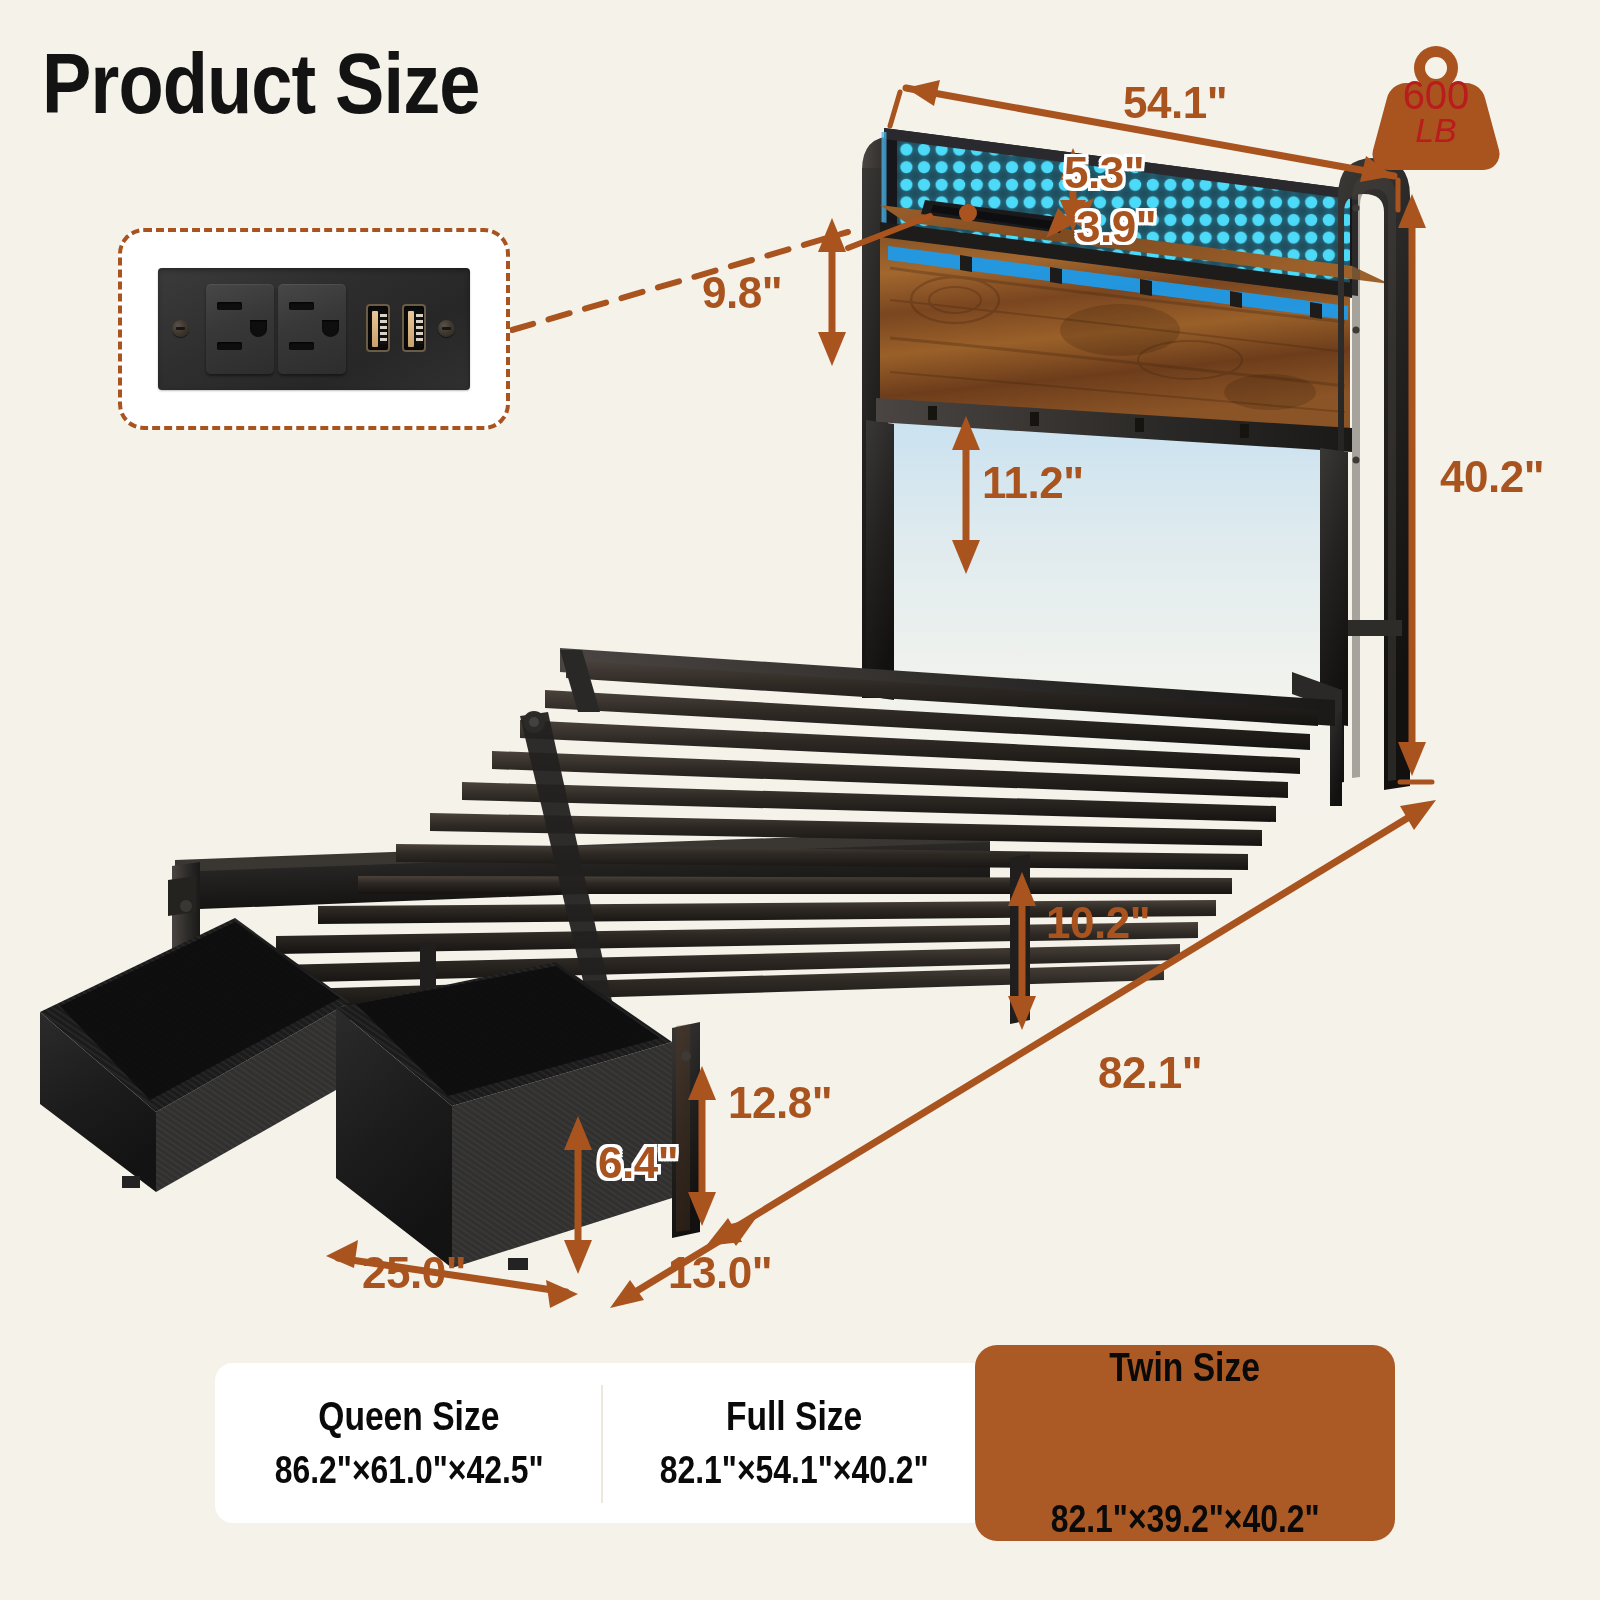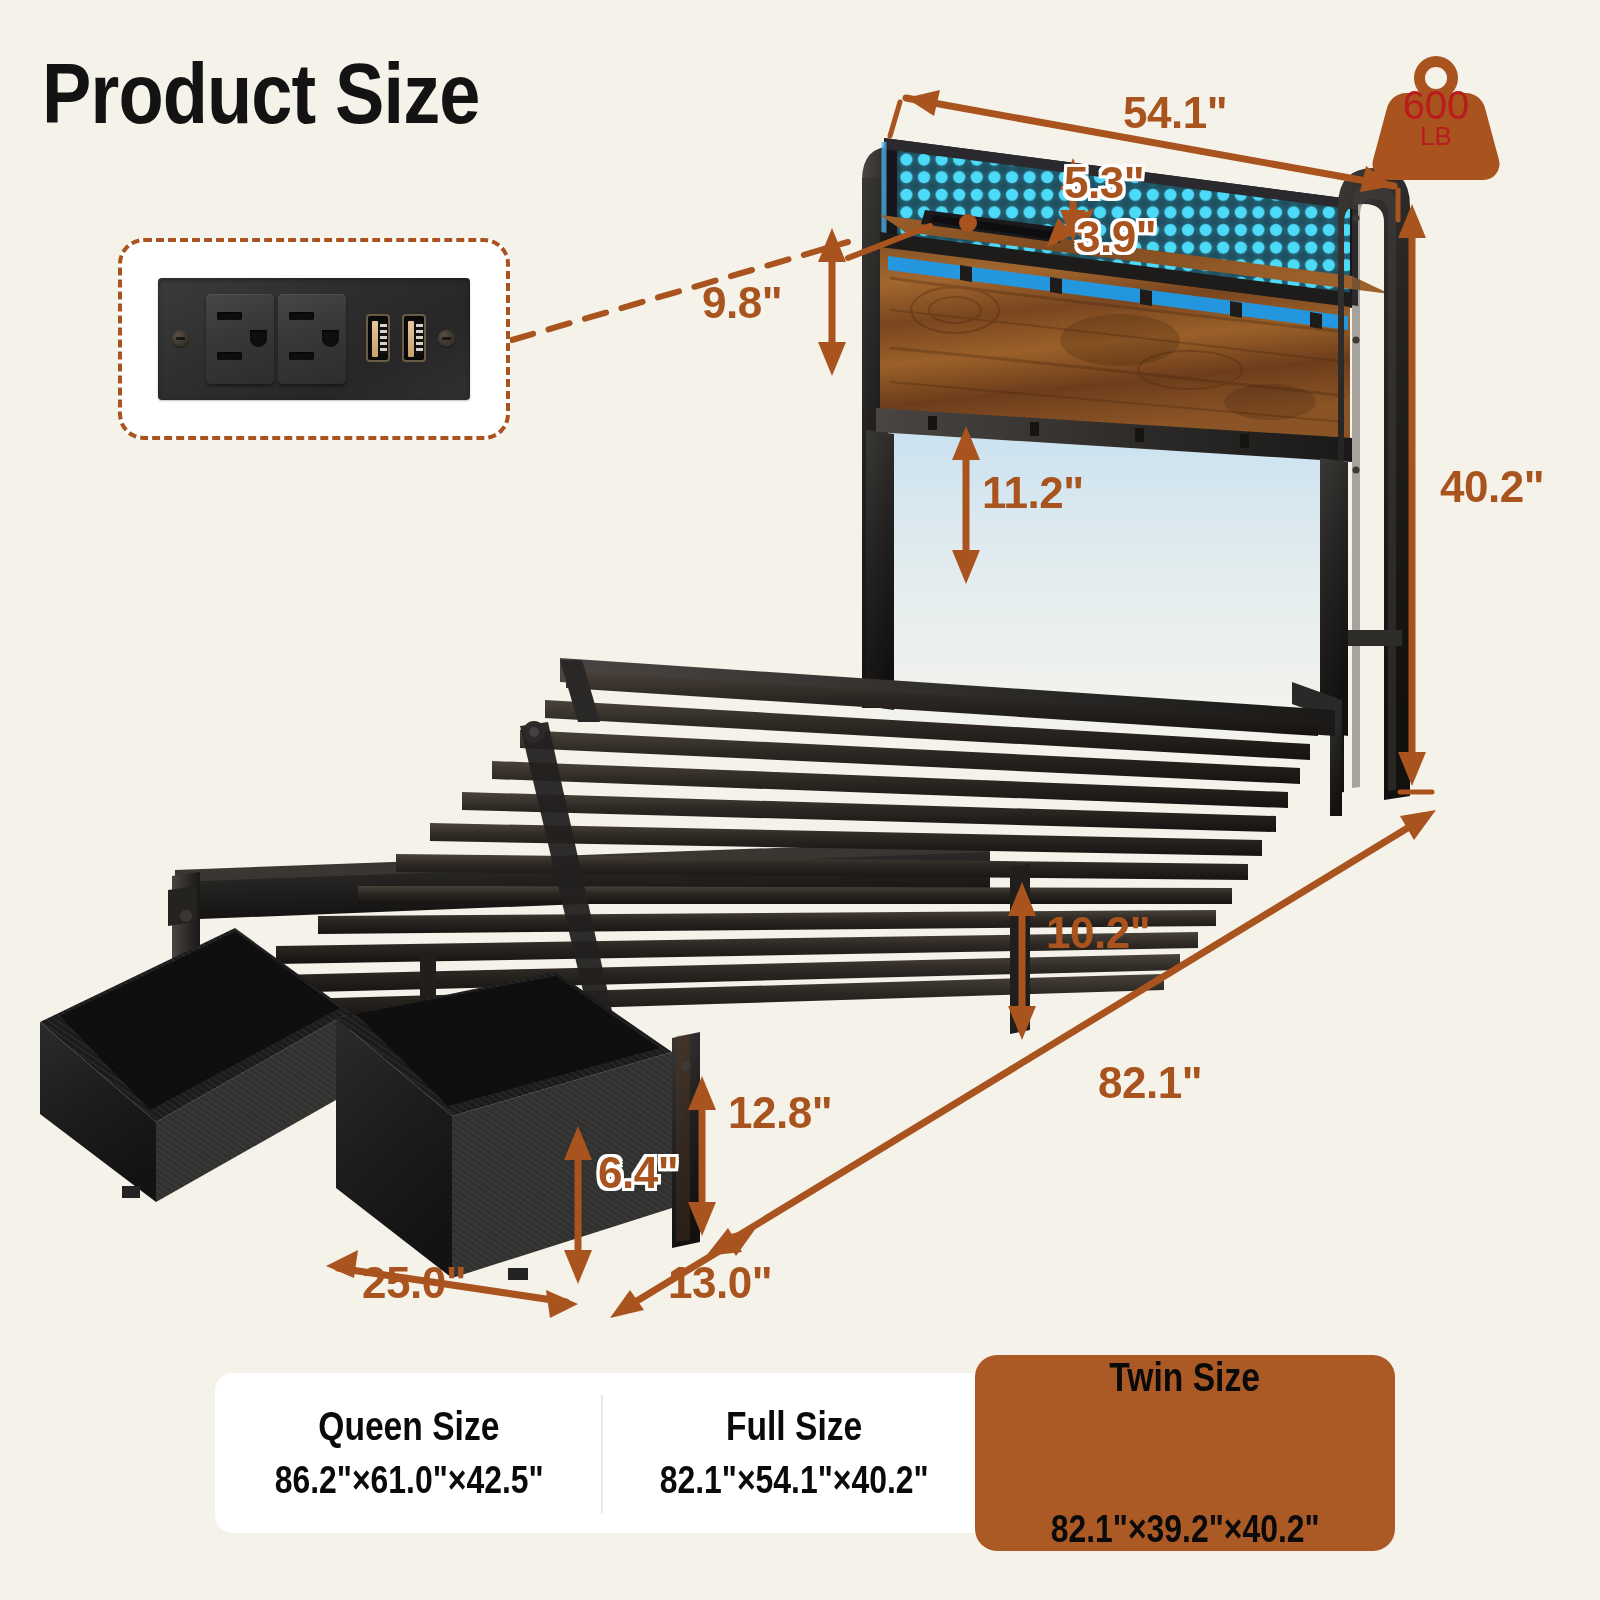--- a/index.html
+++ b/index.html
@@ -2,21 +2,21 @@
 <html><head>
 <meta charset="utf-8">
 <style>
   html,body{margin:0;padding:0;}
   body{
     width:1600px;height:1600px;overflow:hidden;
     background:#F5F2EA;
     font-family:"Liberation Sans","DejaVu Sans",sans-serif;
     position:relative;
   }
-  #stage{position:absolute;left:0;top:0;width:1600px;height:1304px;margin-top:10px;}
+  #stage{position:absolute;left:0;top:0;width:1600px;height:1304px;}
   .abs{position:absolute;}
 
   
   #title{
     left:42px;top:34px;
     font-size:86px;font-weight:700;color:#131313;
     letter-spacing:-1px;
     transform:scaleX(.86);transform-origin:left center;
     white-space:nowrap;
   }
@@ -70,21 +70,21 @@
     background:repeating-linear-gradient(180deg,#d8d2c8 0 3px,#111 3px 6px);
   }
 
   
   #weight{left:1382px;top:38px;width:108px;height:122px;}
   #weight .txt{
     position:absolute;left:0;top:38px;width:108px;text-align:center;
     color:#b91c1c;font-weight:400;line-height:.96;
   }
   #weight .n1{font-size:40px;display:block;}
-  #weight .n2{font-size:26px;display:block;}
+  #weight .n2{font-size:34px;display:block;font-style:italic;}
 
   
   .dim{
     position:absolute;color:#A9541F;font-weight:700;white-space:nowrap;
     font-size:44px;letter-spacing:-.5px;
   }
   .dim.outline{
     color:#A9541F;
     text-shadow:
       -3px -3px 0 #fff, 3px -3px 0 #fff, -3px 3px 0 #fff, 3px 3px 0 #fff,

